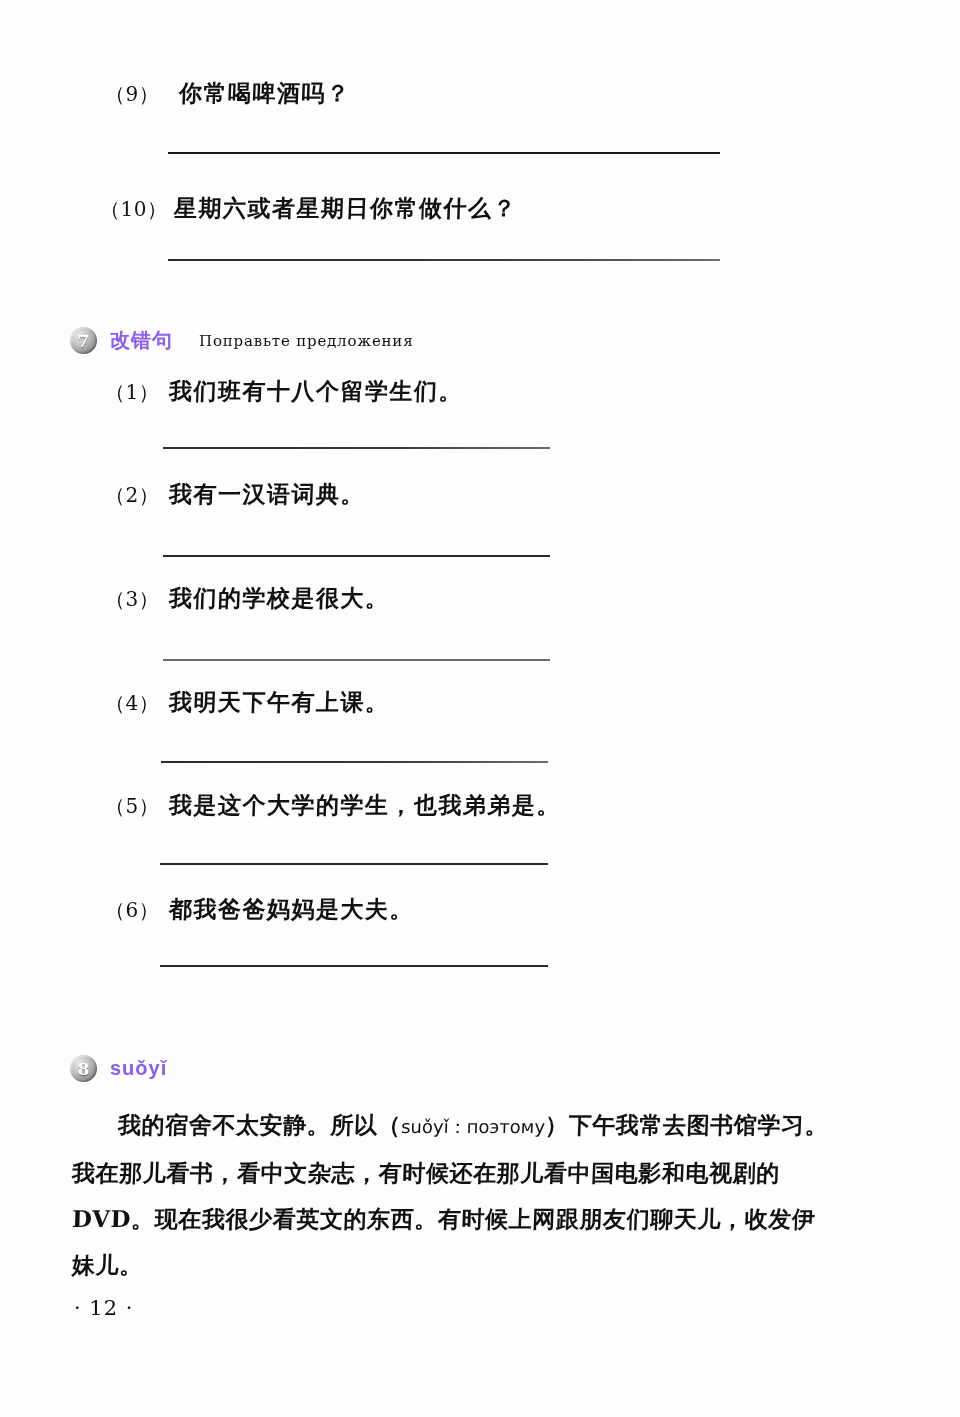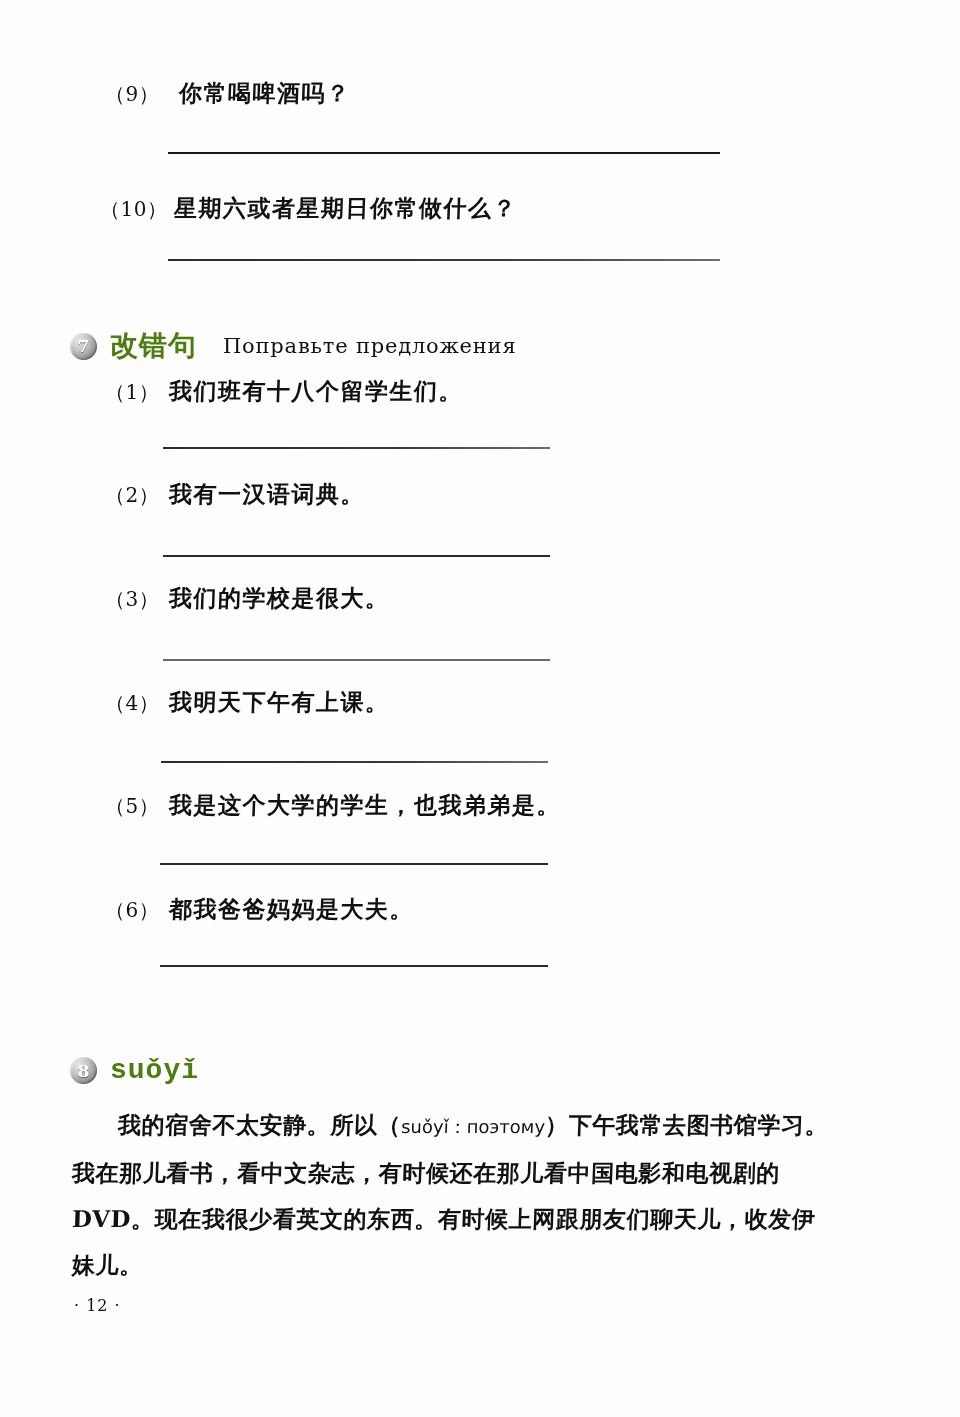--- a/index.html
+++ b/index.html
@@ -74,30 +74,30 @@
     justify-content: center;
     font-family: "DejaVu Serif", "Liberation Serif", serif;
     font-size: 17px;
     font-weight: 700;
     color: #ffffff;
     text-shadow: 0 1px 1px rgba(0,0,0,.45);
     margin-right: 13px;
     flex: none;
   }
   .sec-cn {
-    font-family: Liberation Mono, monospace;
-    font-size: 28px;
+    font-family: Liberation Sans, sans-serif;
+    font-size: 20px;
     font-weight: 700;
     letter-spacing: 1px;
-    color: #4d7c0f;
+    color: #8b5cf6;
     margin-right: 26px;
   }
   .sec-ru {
     font-family: "DejaVu Serif", "Liberation Serif", serif;
-    font-size: 21px;
+    font-size: 15px;
     letter-spacing: 0.8px;
     color: #111;
   }
   .sec-ru.bold { font-weight: 700; }
 
   
   .para {
     position: absolute;
     left: 72px;
     width: 842px;
@@ -116,21 +116,21 @@
     font-weight: 400;
     letter-spacing: 0;
   }
 
   
   .folio {
     position: absolute;
     left: 74px;
     top: 1296px;
     font-family: "DejaVu Serif", "Liberation Serif", serif;
-    font-size: 16px;
+    font-size: 21px;
     color: #111;
     letter-spacing: 1px;
   }
 </style>
 </head>
 <body>
 
 <div class="page">
 
   <div class="qrow" style="left:105px; top:78px;">

